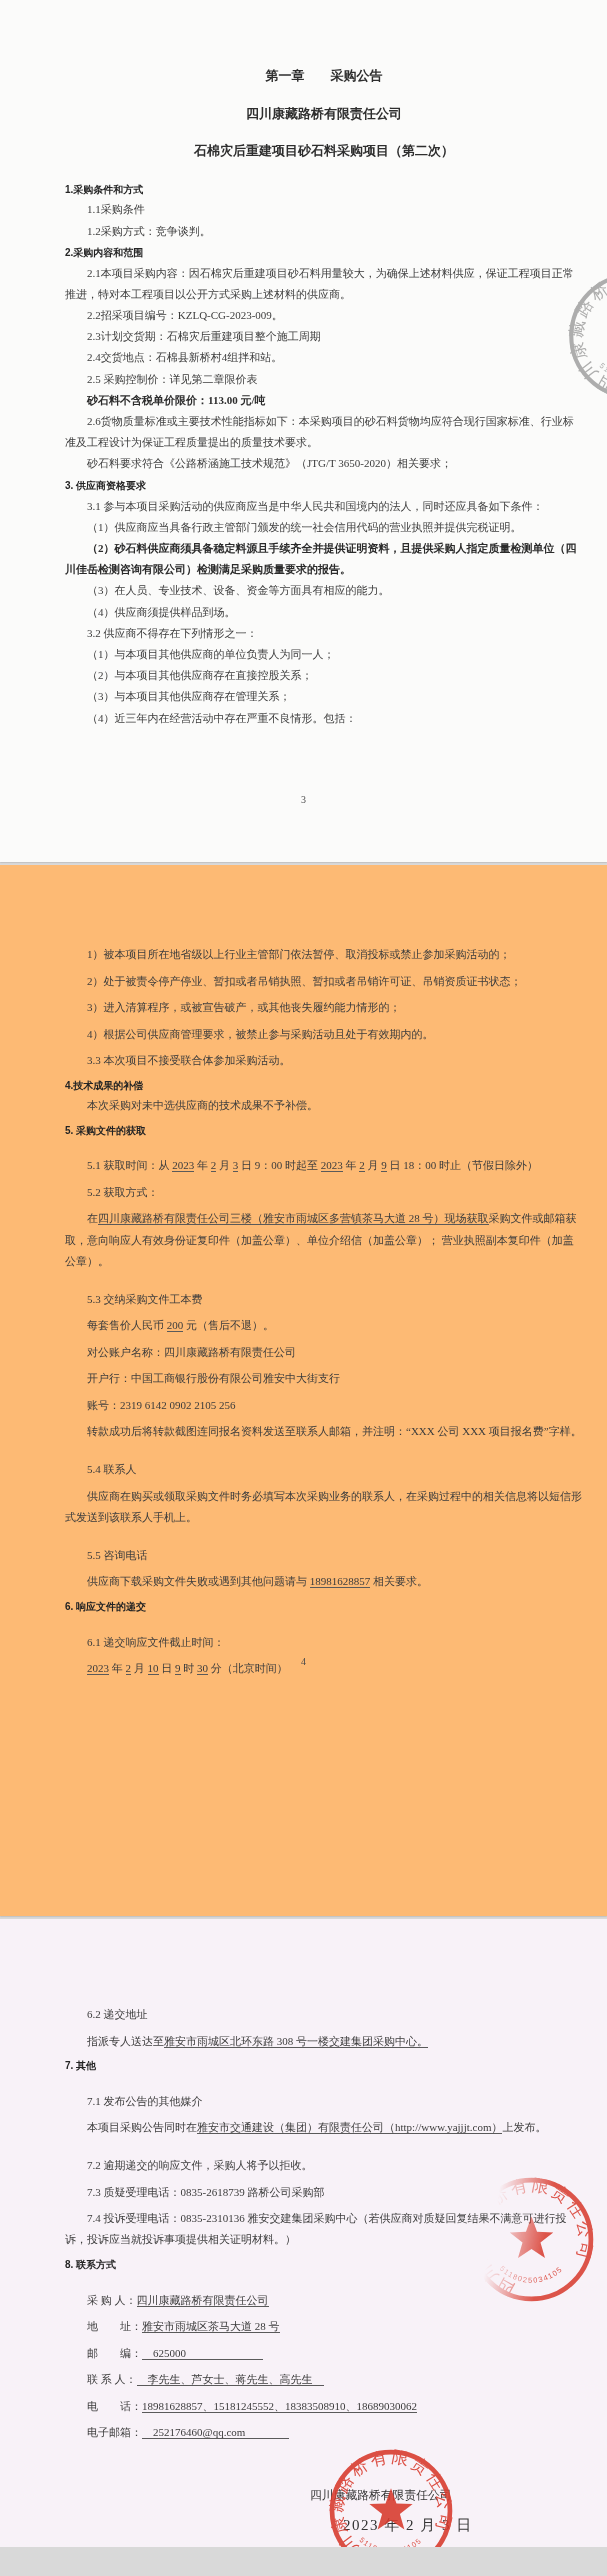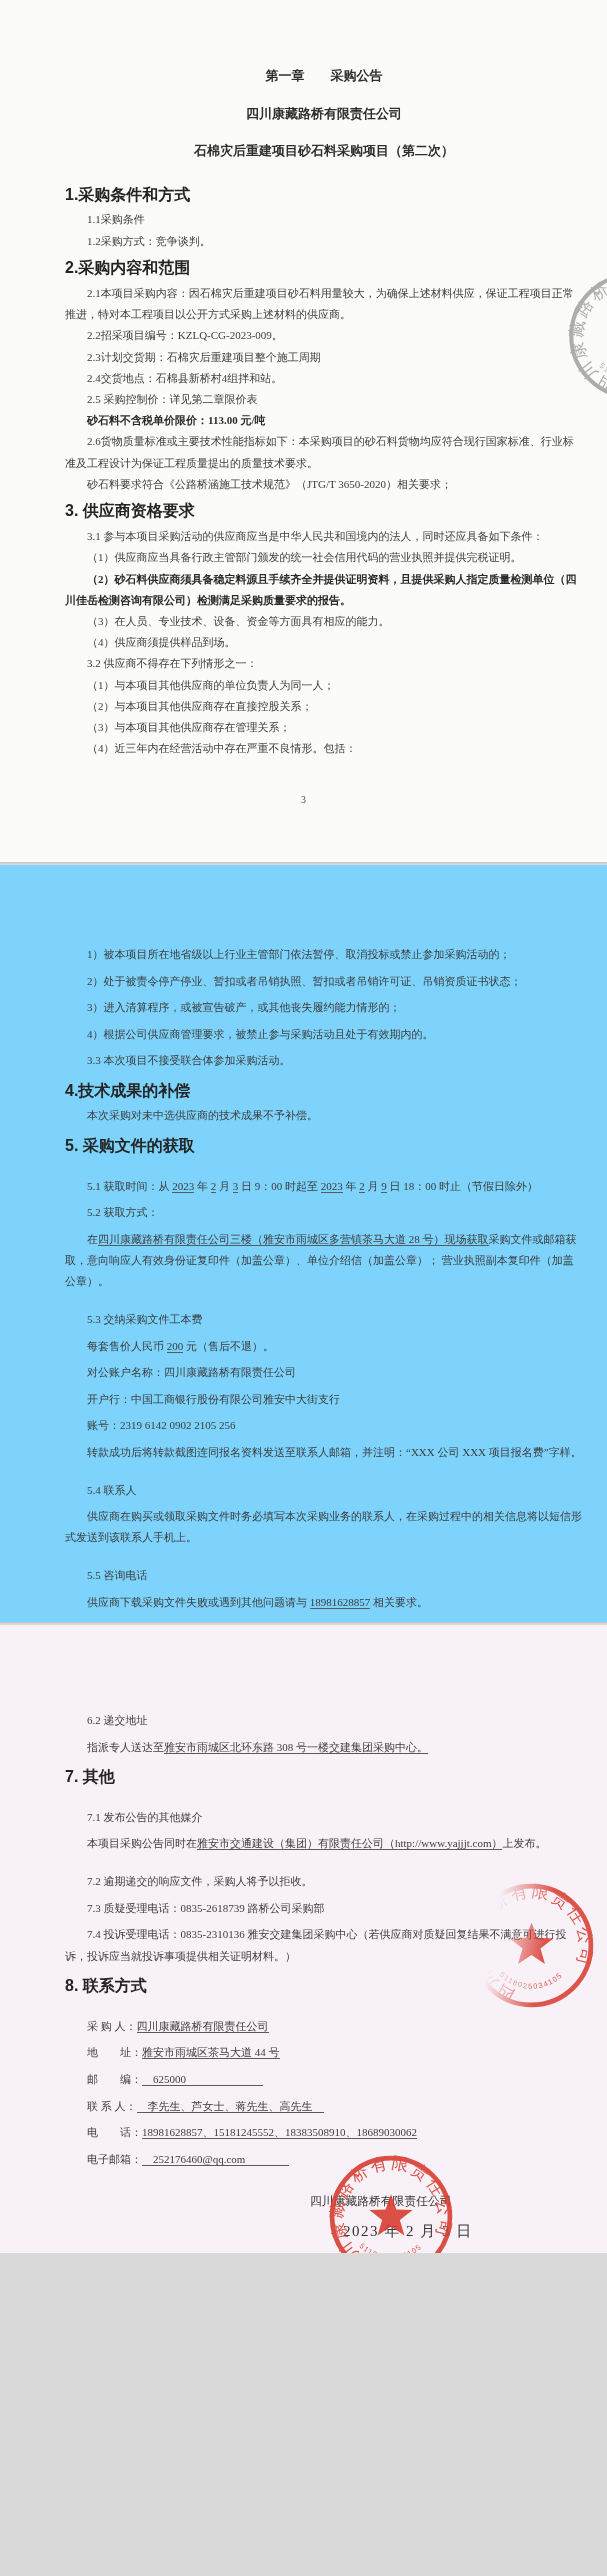--- a/index.html
+++ b/index.html
@@ -1,29 +1,29 @@
 <!DOCTYPE html>
 <html style="font-size:12px"><head>
 <meta charset="utf-8">
 <style>
   html,body{margin:0;padding:0;}
   body{width:607px;background:#d9d9d9;font-family:"Liberation Serif",serif;}
   .doc{width:607px;}
   .page{position:relative;overflow:hidden;background:#fbfbfa;box-shadow:0 0.8px 1.5px rgba(0,0,0,.25);}
   .page1{height:862px;}
-  .page2{height:757px;margin-top:3px;background:#7dd3fc;}
+  .page2{height:1051px;margin-top:3px;background:#fdba74;}
   .page3{height:628px;margin-top:3px;background:#f8f2f8;}
   .content{position:absolute;left:65px;right:24px;top:0;}
   .page1 .content{padding-top:68px;}
   .page2 .content{padding-top:79px;}
   .page3 .content{padding-top:85px;}
   .para{margin:0;color:#3c3c3c;}
   .title{text-align:center;font-weight:700;font-size:13px;line-height:1.2;margin-bottom:22px;
          font-family:"Liberation Sans",sans-serif;color:#2e2e2e;}
-  .h1{font-weight:700;font-size:16px;line-height:1.7;margin:2.3px 0 1.5px;
+  .h1{font-weight:700;font-size:10px;line-height:1.7;margin:2.3px 0 1.5px;
       font-family:"Liberation Sans",sans-serif;color:#242424;}
   .body{font-size:11px;line-height:1.93;text-indent:2em;}
   .bold{font-weight:700;color:#2b2b2b;}
   .page2 .body,.page3 .body{margin-bottom:5.3px;}
   .gap{margin-top:16.7px;}
   .u{border-bottom:0.8px solid #5a5a5a;}
   .pagenum{position:absolute;left:0;right:0;text-align:center;font-size:10px;color:#4a4a4a;}
   .page1 .pagenum{top:794px;}
   .page2 .pagenum{top:791px;}
   .page3 .pagenum{top:794px;}
@@ -120,21 +120,21 @@
         <p class="para body">6.2 递交地址</p>
         <p class="para body"><span>指派专人送达至</span><span class="u">雅安市雨城区北环东路 308 号一楼交建集团采购中心。</span></p>
         <p class="para h1">7. 其他</p>
         <p class="para body gap">7.1 发布公告的其他媒介</p>
         <p class="para body"><span>本项目采购公告同时在</span><span class="u">雅安市交通建设（集团）有限责任公司（http://www.yajjjt.com）</span><span>上发布。</span></p>
         <p class="para body gap">7.2 逾期递交的响应文件，采购人将予以拒收。</p>
         <p class="para body">7.3 质疑受理电话：0835-2618739 路桥公司采购部</p>
         <p class="para body">7.4 投诉受理电话：0835-2310136 雅安交建集团采购中心（若供应商对质疑回复结果不满意可进行投诉，投诉应当就投诉事项提供相关证明材料。）</p>
         <p class="para h1">8. 联系方式</p>
         <p class="para body gap"><span>采 购 人：</span><span class="u">四川康藏路桥有限责任公司</span></p>
-        <p class="para body"><span>地　　址：</span><span class="u">雅安市雨城区茶马大道 44 号</span></p>
+        <p class="para body"><span>地　　址：</span><span class="u">雅安市雨城区茶马大道 28 号</span></p>
         <p class="para body"><span>邮　　编：</span><span class="u">　625000　　　　　　　</span></p>
         <p class="para body"><span>联 系 人：</span><span class="u">　李先生、芦女士、蒋先生、高先生　</span></p>
         <p class="para body"><span>电　　话：</span><span class="u">18981628857、15181245552、18383508910、18689030062</span></p>
         <p class="para body"><span>电子邮箱：</span><span class="u">　252176460@qq.com　　　　</span></p>
       </div>
 
     <svg class="seal seal-partial" viewBox="0 0 200 200">
       <circle cx="100" cy="100" r="88" fill="none" stroke="#d8392c" stroke-width="7"></circle>
       <polygon points="100,66 108.2,88.7 132.3,89.5 113.3,104.3 120,127.5 100,114 80,127.5 86.7,104.3 67.7,89.5 91.8,88.7" fill="#d8392c"></polygon>
       <path id="arcT2" d="M 100,172 a 72,72 0 1 1 0.1,0" fill="none"></path>

